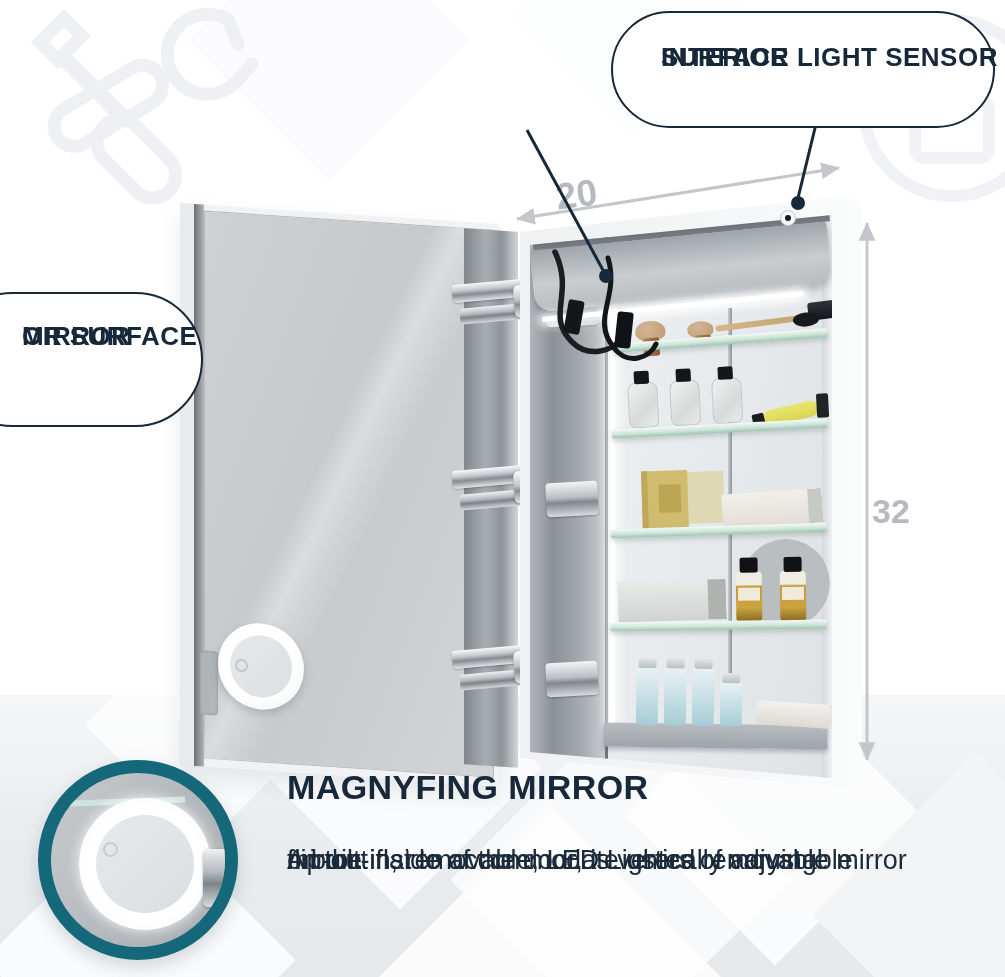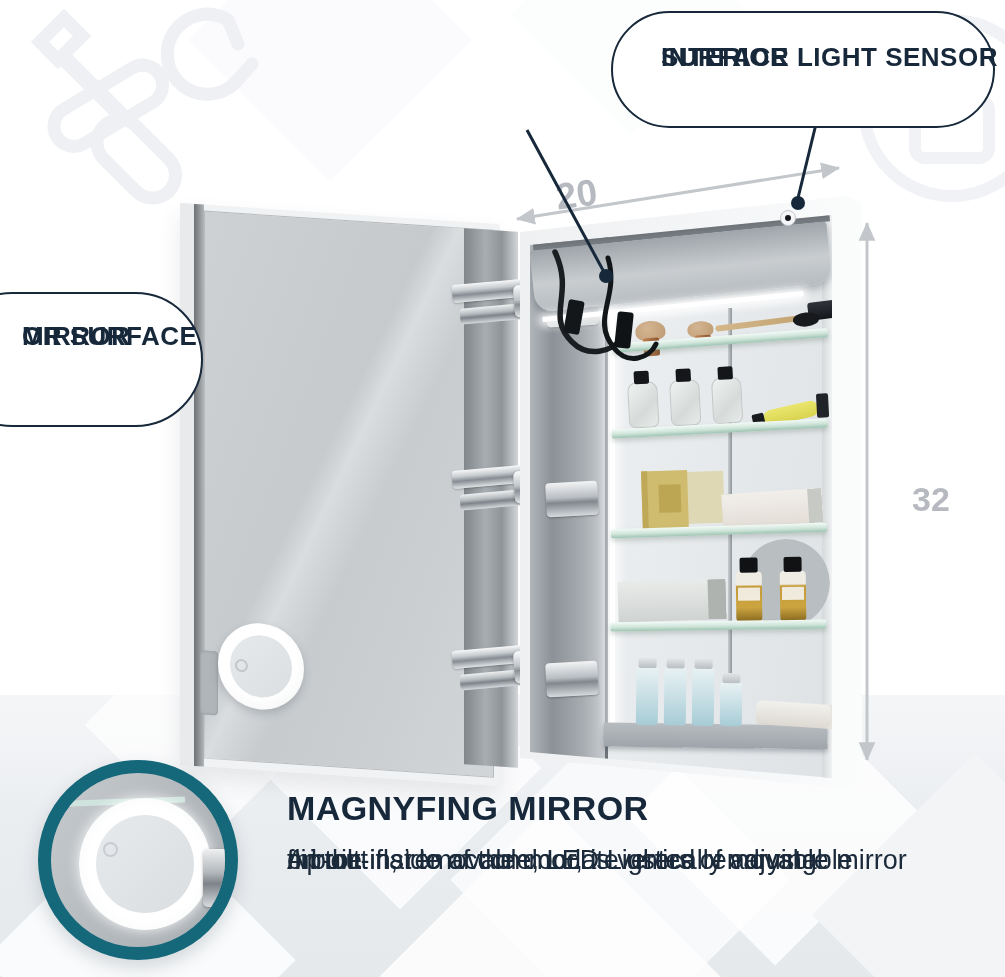--- a/index.html
+++ b/index.html
@@ -124,21 +124,21 @@
   .bottle-blue.short{height:44px;}
   .device{bottom:22px;width:95px;height:24px;border-radius:6px;transform:rotate(3deg);
         background:linear-gradient(180deg,#f2f1ed,#ddd9d2);box-shadow:inset -20px 0 0 #e7e4de;}
   .device::before{content:"";position:absolute;right:-26px;top:-3px;width:30px;height:27px;background:#eceae5;border-radius:4px;}
   .sensor{left:780px;top:210px;width:16px;height:16px;border-radius:50%;background:#f5f6f7;border:1px solid #c6c9cc;z-index:5;}
   .sensor::before{content:"";position:absolute;left:4px;top:4px;width:6px;height:6px;border-radius:50%;background:#17191c;}
 
   
   .dim{color:#b6bac0;font-weight:bold;z-index:5;}
   .dim20{left:556px;top:174px;font-size:37px;transform:rotate(-8deg);}
-  .dim32{left:872px;top:480px;font-size:34px;margin-left:40px;}
+  .dim32{left:872px;top:492px;font-size:34px;}
 
   
   .bubble{background:#ffffff;border:2.5px solid #16283a;border-radius:70px;z-index:7;
         font-weight:bold;color:#16283a;letter-spacing:.5px;}
   .bub-il{left:243px;top:28px;width:307px;height:110px;display:flex;align-items:center;justify-content:center;font-size:27px;}
   .bub-sw{left:611px;top:11px;width:384px;height:117px;padding:27px 0 0 48px;font-size:26px;line-height:34px;}
   .bub-rc{left:-55px;top:292px;width:258px;height:135px;padding:24px 0 0 75px;font-size:26px;line-height:37px;}
   .bubline{display:block;white-space:nowrap;position:relative;}
 
   
@@ -151,21 +151,21 @@
   .detail .shelf-sliver{left:-6px;top:26px;width:140px;height:6px;background:#cfe4dd;transform:rotate(-2deg);}
   .detail .ring{left:28px;top:25px;width:132px;height:132px;border-radius:50%;
         background:radial-gradient(circle,#ffffff 60%,#f2f4f5 100%);box-shadow:0 0 14px rgba(255,255,255,.9);}
   .detail .face{left:17px;top:17px;width:98px;height:98px;border-radius:50%;
         background:linear-gradient(135deg,#e7eaec,#dadee1);}
   .detail .touch{left:24px;top:44px;width:15px;height:15px;border-radius:50%;border:2px solid #c8ccd0;}
   .detail .dhinge{left:152px;top:76px;width:34px;height:58px;border-radius:5px;
         background:linear-gradient(180deg,#eef0f1,#b4b9bd 40%,#7d8389 60%,#d8dbde);box-shadow:0 1px 3px rgba(0,0,0,.3);}
 
   
-  .feat-title{left:287px;top:789px;font-size:34px;font-weight:bold;letter-spacing:.4px;z-index:7;}
+  .feat-title{left:287px;top:768px;font-size:34px;font-weight:bold;letter-spacing:.4px;z-index:7;}
   .feat-body{left:287px;top:846px;font-size:27px;font-weight:500;line-height:29.5px;z-index:7;color:#1b2a3a;}
 </style>
 </head>
 <body>
 
 <div id="stage">
 
   <div class="band"></div>
   <div class="diamond d1"></div>
   <div class="diamond d2"></div>

